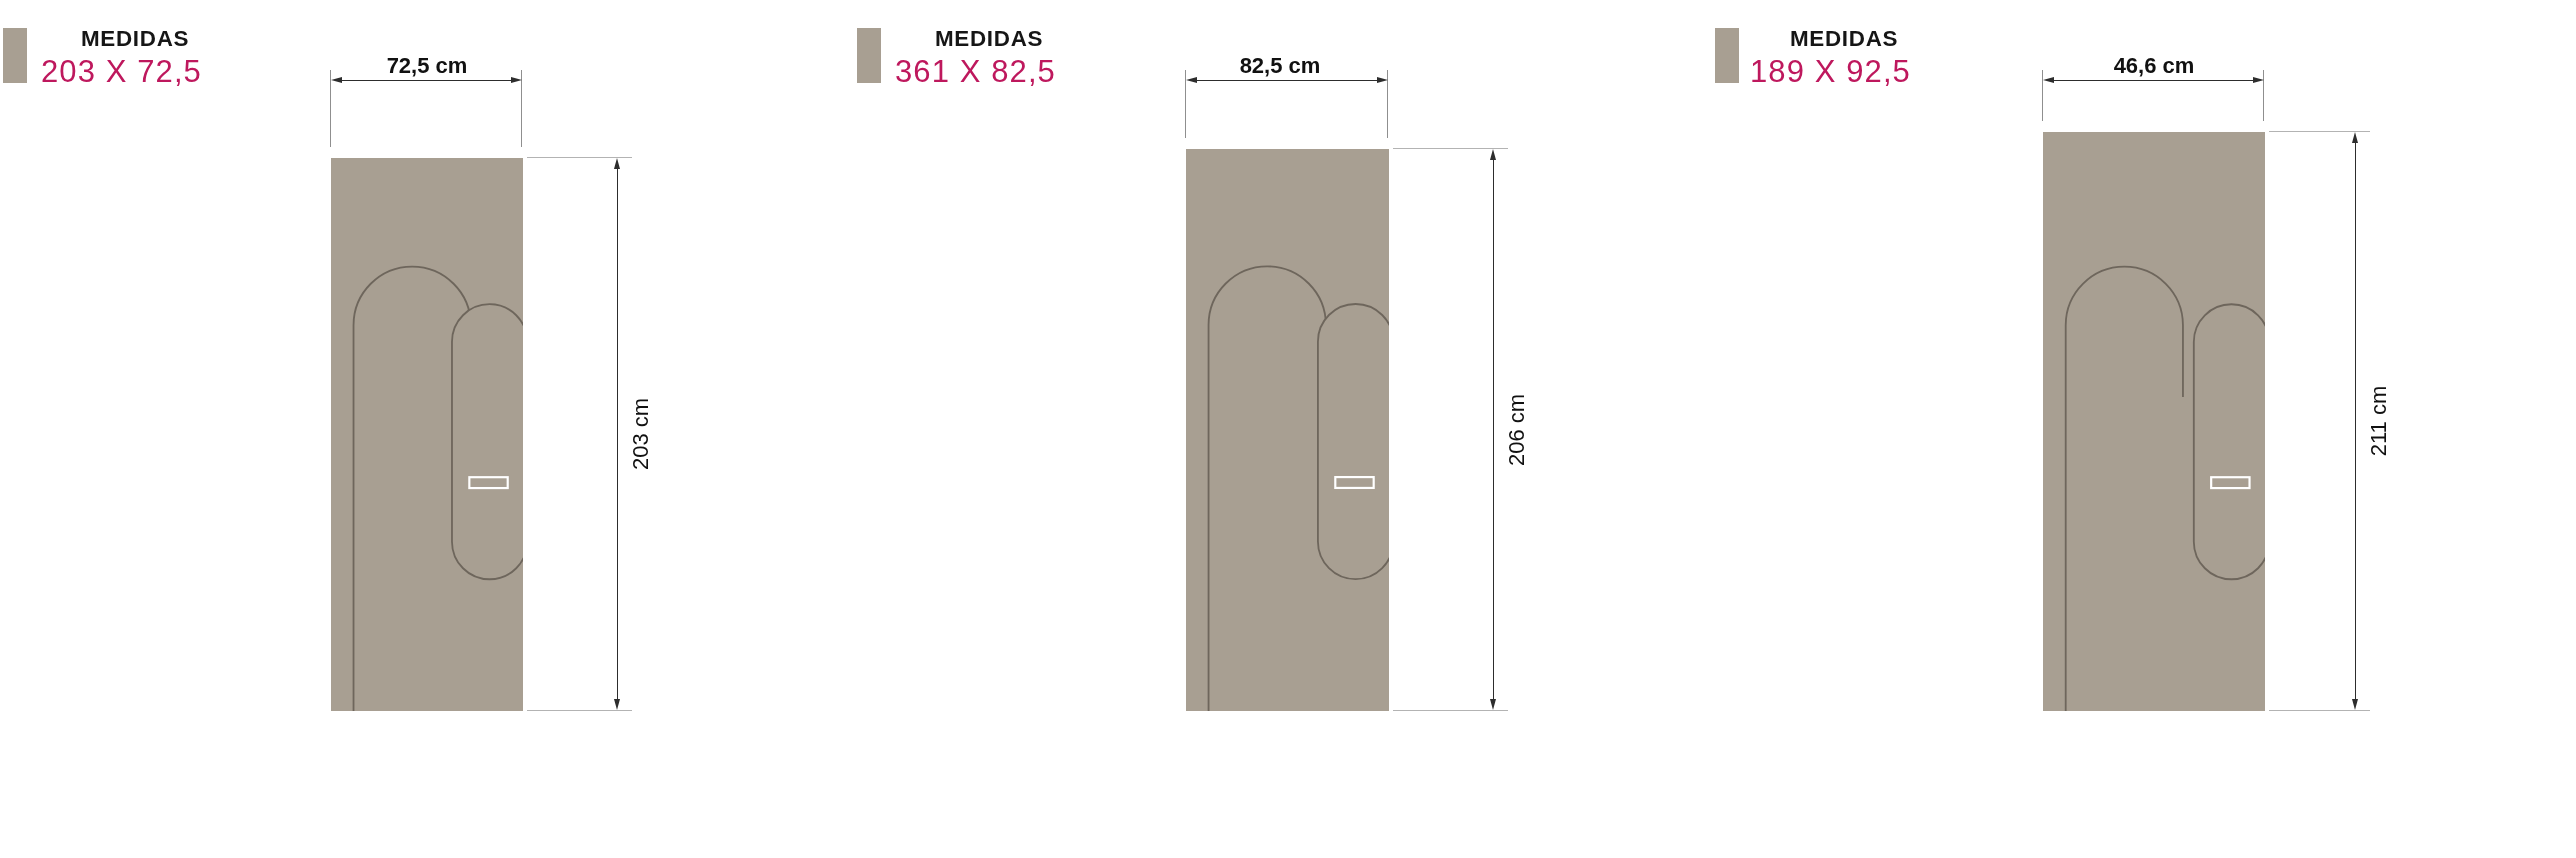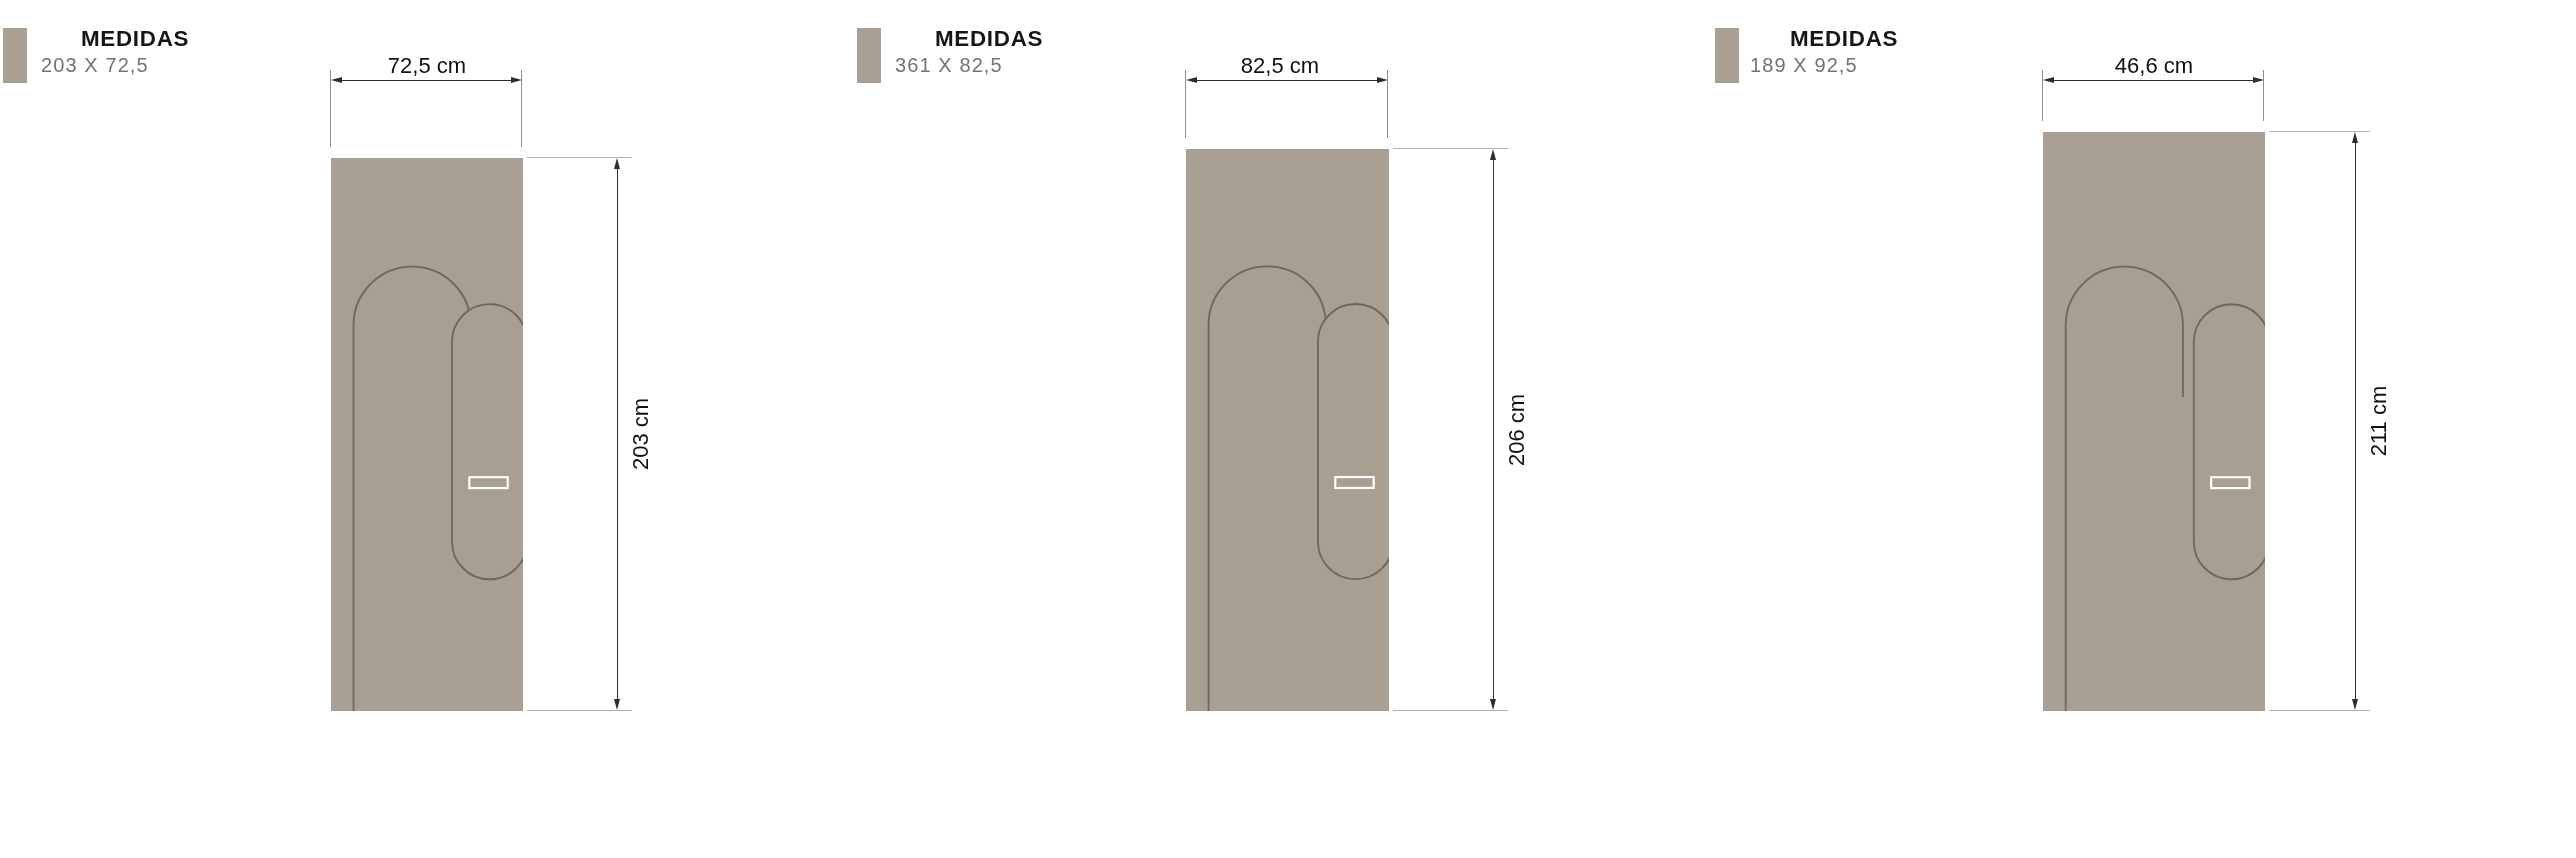--- a/index.html
+++ b/index.html
@@ -6,30 +6,30 @@
   html,body { width:2576px; height:859px; background:#ffffff; overflow:hidden;
               font-family:"Liberation Sans", sans-serif; }
   .canvas { position:relative; width:2576px; height:859px; background:#ffffff; }
 
   .panel { position:absolute; top:0; width:859px; height:859px; }
 
   
   .swatch { position:absolute; left:2.9px; top:27.5px; width:24px; height:55px; background:#A89F92; }
   .panel-title { position:absolute; left:41px; top:26px; font-size:22.4px; font-weight:700;
                  letter-spacing:0.7px; color:#161616; white-space:nowrap;margin-left:40px; }
-  .panel-size  { position:absolute; left:41px; top:54px; font-size:20px; font-weight:300;
-                 letter-spacing:1.1px; color:#737373; white-space:nowrap; }
+  .panel-size  { position:absolute; left:41px; top:54px; font-size:31px; font-weight:300;
+                 letter-spacing:1.1px; color:#be185d; white-space:nowrap; }
 
   
   .door { position:absolute; background:#A89F92; overflow:hidden; }
   .door svg { display:block; }
 
   
   .dim-label-w { position:absolute; top:53px; transform:translateX(-50%); font-size:22px;
-                 font-weight:400; color:#111111; white-space:nowrap; }
+                 font-weight:700; color:#111111; white-space:nowrap; }
   .dim-line-w { position:absolute; top:80px; height:1.4px; background:#2d2d2d; }
   .dim-line-h { position:absolute; width:1.4px; background:#2d2d2d; }
   .arrow { position:absolute; width:0; height:0; }
   .arrow.left  { border-top:3.6px solid transparent; border-bottom:3.6px solid transparent; border-right:11.6px solid #2d2d2d; top:77px; }
   .arrow.right { border-top:3.6px solid transparent; border-bottom:3.6px solid transparent; border-left:11.6px solid #2d2d2d; top:77px; }
   .arrow.up    { border-left:3.6px solid transparent; border-right:3.6px solid transparent; border-bottom:11.6px solid #2d2d2d; }
   .arrow.down  { border-left:3.6px solid transparent; border-right:3.6px solid transparent; border-top:11.6px solid #2d2d2d; }
   .ext-v { position:absolute; width:1.4px; background:#8f8f8f; top:70px; }
   .ext-h { position:absolute; height:1.4px; background:#b3b3b3; }
   .dim-label-h { position:absolute; transform:translate(-50%,-50%) rotate(-90deg);

